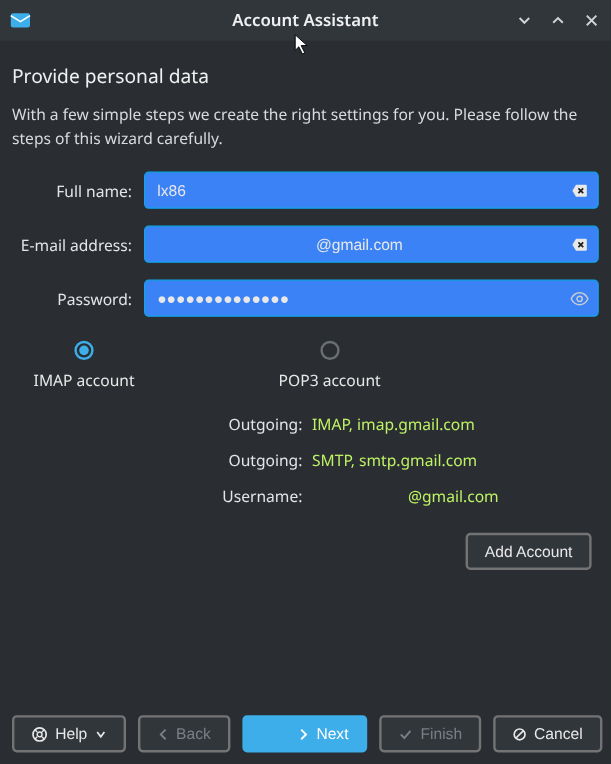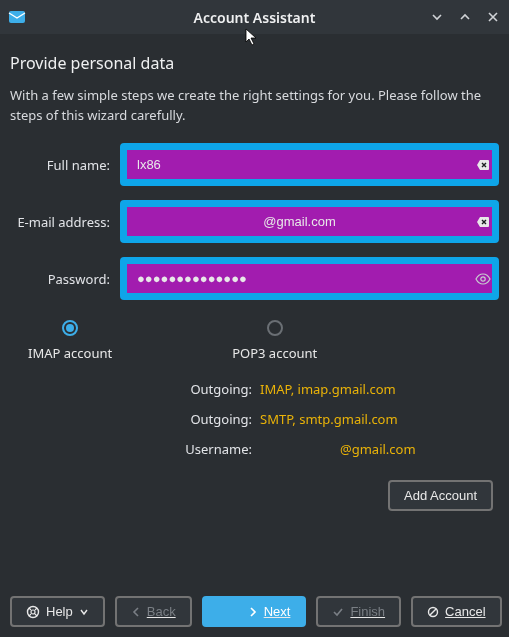--- a/index.html
+++ b/index.html
@@ -72,22 +72,22 @@
     padding-right: 10px;
     font-size: 13px;
     color: #e2e4e8;
   }
   .input-wrap {
     flex: 1;
     position: relative;
   }
   .text-input {
     width: 100%;
-    background: #a21caf;
-    border: 7px solid #0ea5e9;
+    background: #3b82f6;
+    border: 1px solid #0ea5e9;
     border-radius: 4px;
     color: #e8e8e8;
     padding: 7px 30px 7px 10px;
     font-size: 13px;
     outline: none;
   }
   .text-input.center { text-align: center; }
   .clear-btn, .reveal-btn {
     position: absolute;
     right: 8px;
@@ -127,21 +127,21 @@
     display: flex;
     margin-bottom: 12px;
     font-size: 13px;
   }
   .info-row .k {
     width: 250px;
     text-align: right;
     padding-right: 8px;
     color: #e2e4e8;
   }
-  .info-row .v { color: #eab308; }
+  .info-row .v { color: #bef264; }
   .add-row {
     display: flex;
     justify-content: flex-end;
     margin-top: 10px;
     padding-right: 6px;
   }
   .btn {
     background: #31363b;
     border: 2px solid #737373;
     border-radius: 4px;
@@ -164,21 +164,21 @@
     cursor: default;
   }
   .footer {
     display: flex;
     gap: 10px;
     align-items: center;
     padding: 10px;
     justify-content: space-between;
   }
   .footer .left { display:flex; }
-  .footer .right { display:flex; gap: 10px; text-decoration: underline; }
+  .footer .right { display:flex; gap: 10px; }
   .cursor {
     position: absolute;
     left: 245px;
     top: 28px;
     width: 14px;
     height: 18px;
     pointer-events: none;
   }
   svg { display:block; }
 </style>

